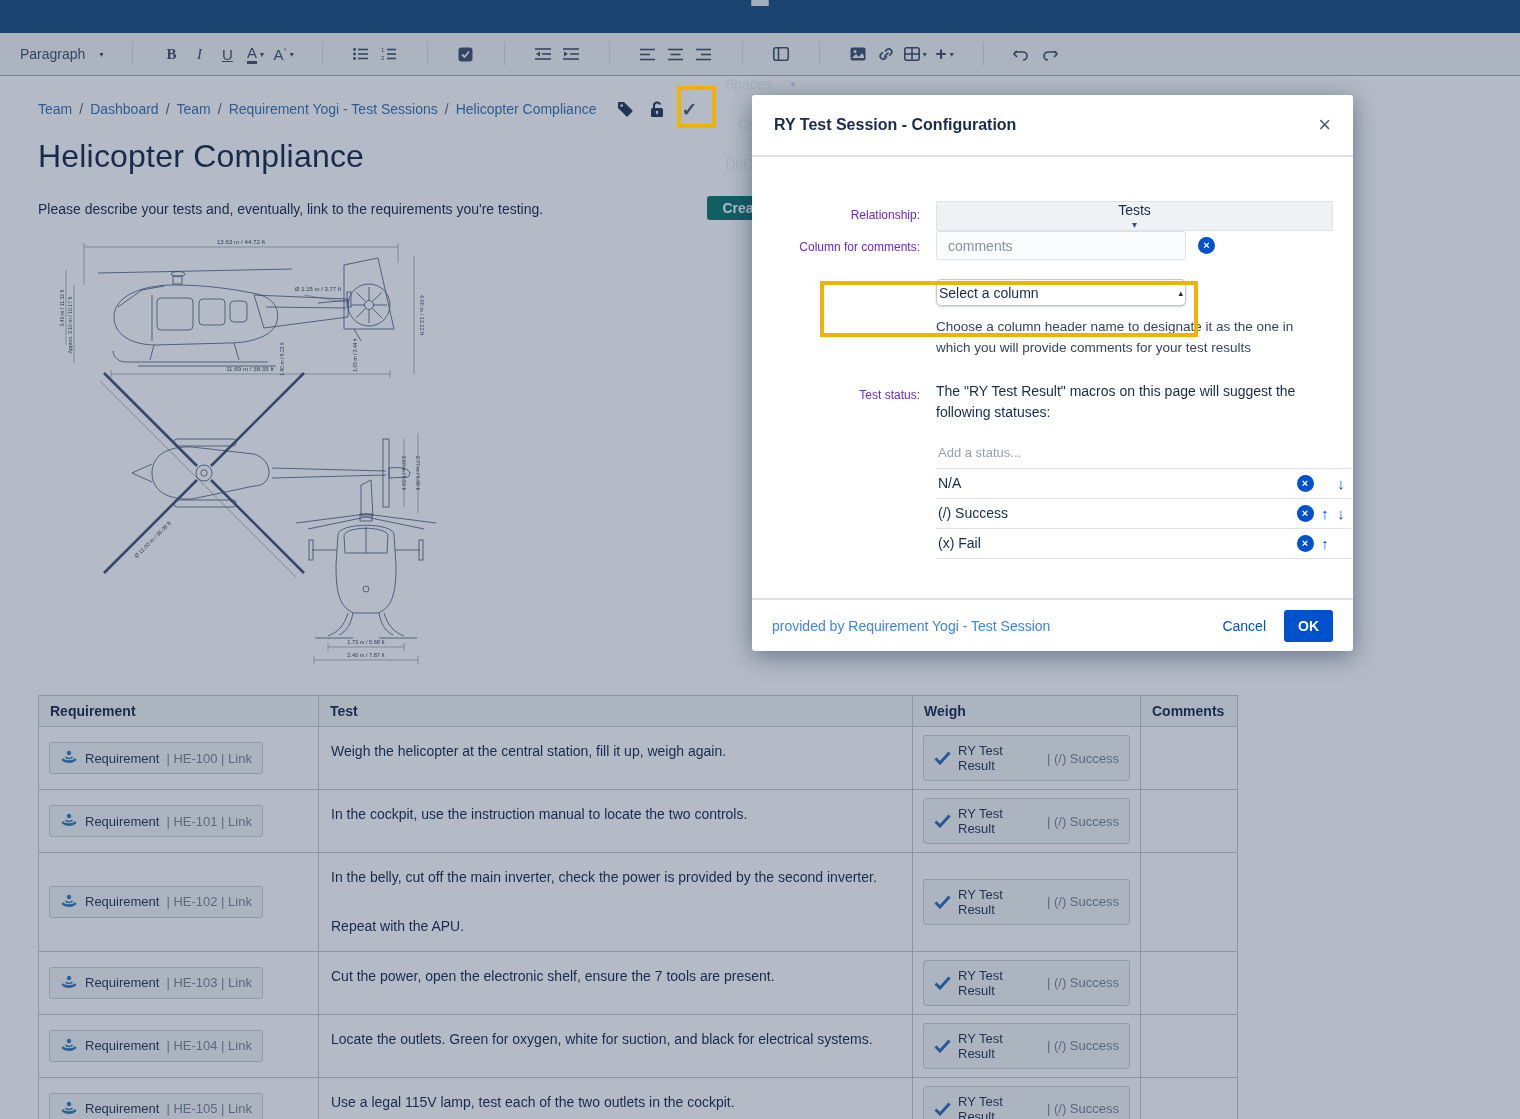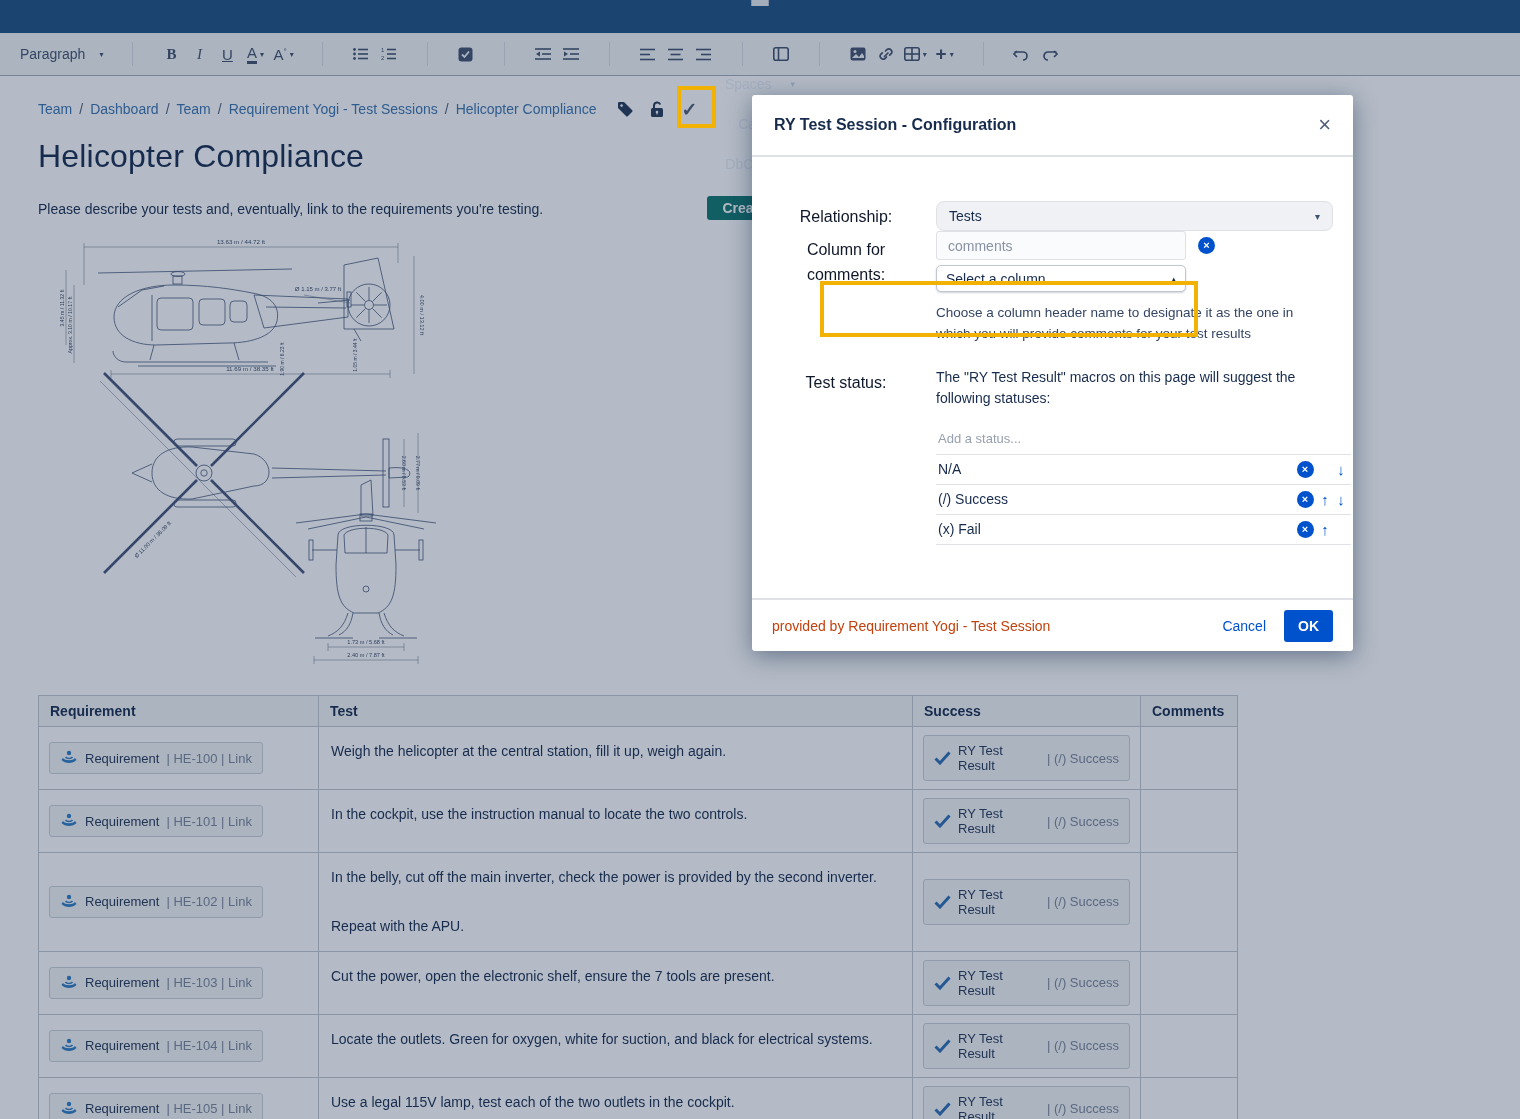--- a/index.html
+++ b/index.html
@@ -61,42 +61,42 @@
   
   .blanket { position:absolute; inset:0; background:rgba(23,43,77,0.32); z-index:10; }
 
   
   .modal { position:absolute; left:752px; top:95px; width:601px; height:556px; background:#FFFFFF; border-radius:3px; box-shadow:0 5px 25px rgba(9,30,66,.45); z-index:20; display:flex; flex-direction:column; }
   .modal-header { height:62px; display:flex; align-items:center; justify-content:space-between; padding:0 22px; border-bottom:2px solid #DFE1E6; }
   .modal-title { font-size:16px; font-weight:bold; color:#172B4D; }
   .modal-close { font-size:22px; color:#505F79; cursor:pointer; line-height:1; }
   .modal-body { flex:1; padding:44px 20px 0 20px; overflow:hidden; }
   .form-row { display:grid; grid-template-columns:148px 1fr; column-gap:16px; margin-bottom:0; }
-  .form-label { text-align:center; font-size:16px; color:#0f172a; padding-top:7px; }
-  .select-box { height:30px; background:#F0F1F4; border:1px solid #DFE1E6; border-radius:8px; display:flex; align-items:center; justify-content:space-between; padding:0 12px; font-size:14px; color:#172B4D; cursor:pointer; }
+  .form-label { text-align:right; font-size:12px; color:#6d28d9; padding-top:7px; }
+  .select-box { height:30px; background:#F0F1F4; border:1px solid #DFE1E6; border-radius:1px; display:flex; align-items:center; justify-content:space-between; padding:0 12px; font-size:14px; color:#172B4D; cursor:pointer;flex-direction:column; }
   .select-caret { font-size:10px; color:#42526E; }
   .help-text { font-size:13.5px; color:#344563; line-height:1.55; margin:9px 0 18px 0; max-width:370px; }
   .help-text a { color:#0052CC; text-decoration:none; cursor:pointer; }
   .field-wrap { display:flex; align-items:center; gap:12px; }
   .text-input { width:250px; height:29px; background:#FAFBFC; border:1px solid #DFE1E6; border-radius:3px; padding:0 11px; font-size:14px; font-family:"Liberation Sans",sans-serif; color:#172B4D; }
   .text-input::placeholder { color:#8993A4; }
   .x-circle { width:17px; height:17px; border-radius:50%; background:#0052CC; color:#FFFFFF; font-size:11px; font-weight:bold; display:inline-flex; align-items:center; justify-content:center; cursor:pointer; line-height:1; }
-  .native-select { width:250px; height:27px; margin-top:5px; background:#FFFFFF; border:1px solid #C1C7D0; border-radius:5px; box-shadow:0 1px 2px rgba(9,30,66,.2); display:flex; align-items:center; justify-content:space-between; padding:0 9px; font-size:14px; color:#172B4D; cursor:pointer;gap:30px; }
+  .native-select { width:250px; height:27px; margin-top:19px; background:#FFFFFF; border:1px solid #C1C7D0; border-radius:5px; box-shadow:0 1px 2px rgba(9,30,66,.2); display:flex; align-items:center; justify-content:space-between; padding:0 2px; font-size:14px; color:#172B4D; cursor:pointer;gap:30px; }
   .sel-arrow { font-size:9px; color:#172B4D; }
   .status-desc { font-size:14px; color:#172B4D; line-height:1.5; max-width:390px; }
   .status-list { margin-top:16px; width:415px; }
   .add-status { width:100%; border:none; outline:none; font-size:13px; color:#172B4D; padding:6px 2px 8px 2px; font-family:"Liberation Sans",sans-serif; }
   .add-status::placeholder { color:#97A0AF; }
   .status-row { display:flex; align-items:center; border-top:1px solid #DFE1E6; padding:6px 2px; font-size:14px; }
   .status-list .status-row:last-child { border-bottom:1px solid #DFE1E6; }
   .status-name { flex:1; color:#172B4D; }
   .status-actions { display:grid; grid-template-columns:24px 16px 16px; align-items:center; justify-items:center; }
   .arrow-btn { color:#0052CC; font-size:15px; font-weight:bold; cursor:pointer; }
   .modal-footer { height:53px; border-top:2px solid #DFE1E6; display:flex; align-items:center; padding:0 20px; }
-  .footer-note { flex:1; font-size:14px; color:#c2410c; }
+  .footer-note { flex:1; font-size:14px; color:#3b82f6; }
   .cancel-link { color:#0052CC; font-size:14px; text-decoration:none; margin-right:18px; cursor:pointer; }
   .ok-btn { background:#0052CC; color:#FFFFFF; border:none; border-radius:3px; font-size:14px; font-weight:bold; padding:8px 14px; cursor:pointer; }
 
   
   .hl-box { position:absolute; border:4px solid #F2B203; z-index:30; pointer-events:none; }
   .hl-check { left:677px; top:86px; width:39px; height:42px; }
   .hl-column { left:820px; top:281px; width:378px; height:56px; }
 </style>
 </head>
 <body>
@@ -453,21 +453,21 @@
     <colgroup>
         <col class="col-req">
         <col class="col-test">
         <col class="col-res">
         <col class="col-com">
       </colgroup>
     <thead>
       <tr>
         <th>Requirement</th>
         <th>Test</th>
-        <th>Success</th>
+        <th>Weigh</th>
         <th>Comments</th>
       </tr>
     </thead>
     <tbody id="table-body">
   <tr>
     <td class="cell-req">
       <span class="chip">
         <span class="yogi-icon">
           <svg width="18" height="16" viewBox="0 0 18 16">
                   <circle cx="9" cy="3" r="2.2" fill="#2E7CC3"></circle>

